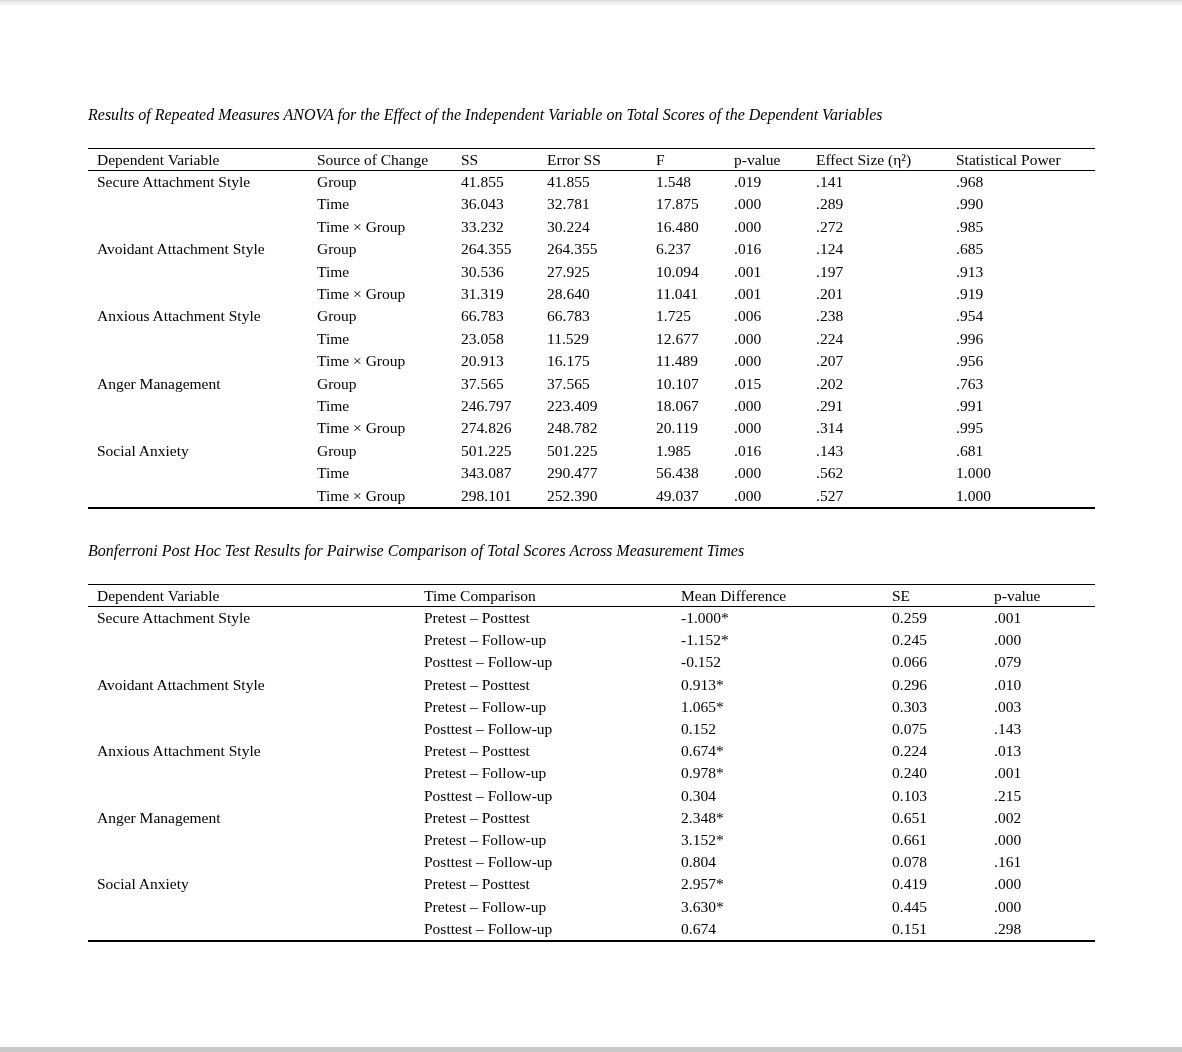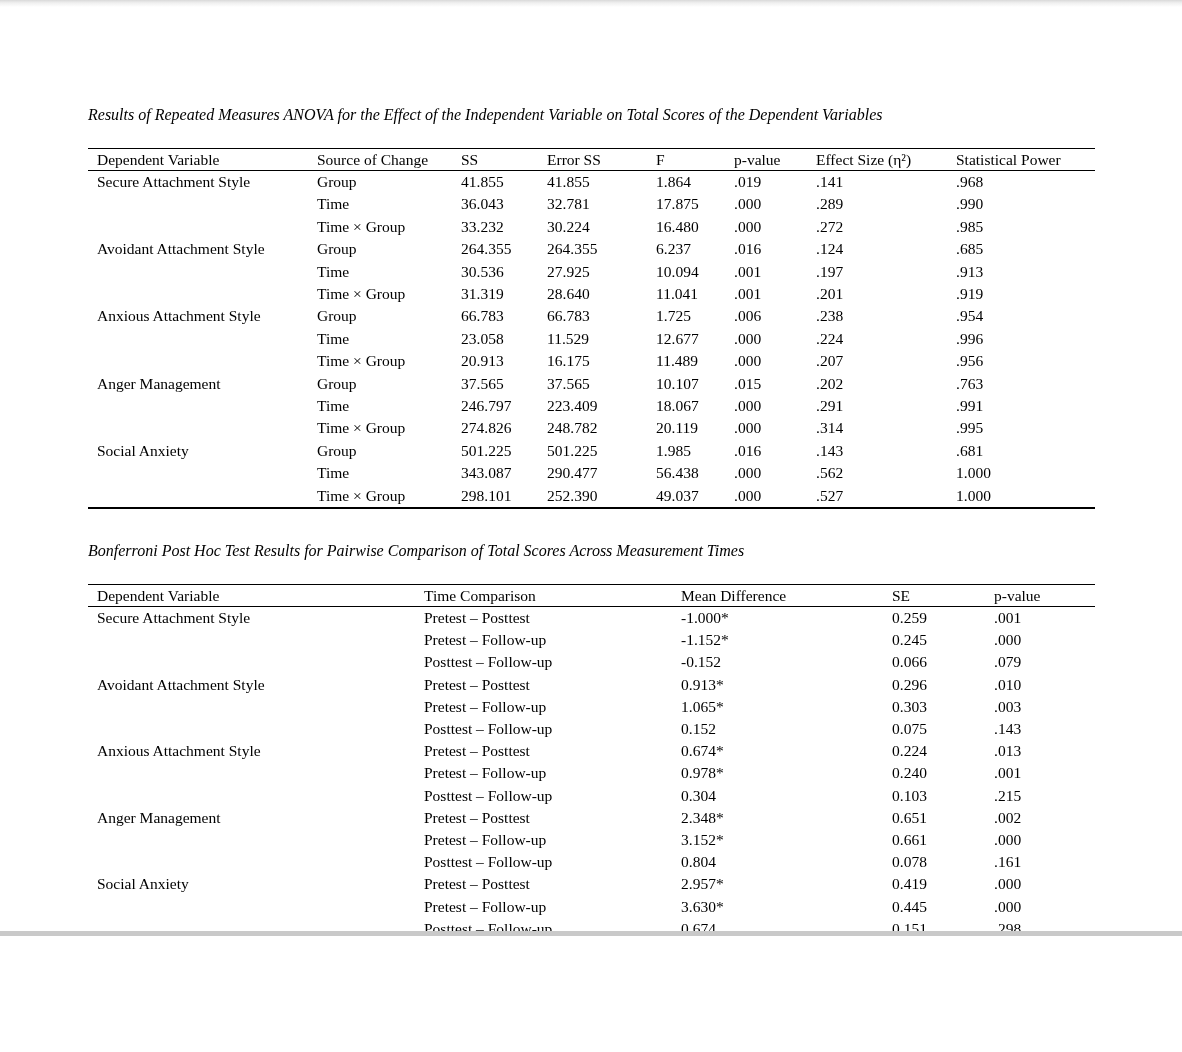--- a/index.html
+++ b/index.html
@@ -4,21 +4,21 @@
 <style>
   html, body { margin: 0; padding: 0; }
   body {
     width: 1182px; height: 1052px;
     background: #ffffff;
     font-family: "Liberation Serif", "DejaVu Serif", serif;
     color: #000000;
   }
   .page {
     position: relative;
-    width: 1182px; height: 936px;
+    width: 1182px; height: 1052px;
     background: #ffffff;
     overflow: hidden;
   }
   .page-top-edge {
     position: absolute; left: 0; top: 0;
     width: 100%; height: 7px;
     background: linear-gradient(to bottom, #d9d9d9 0%, #efefef 40%, #ffffff 100%);
   }
   .page-bottom-edge {
     position: absolute; left: 0; bottom: 0;
@@ -119,21 +119,21 @@
           <th>Effect Size (η²)</th>
           <th>Statistical Power</th>
         </tr>
     </thead>
     <tbody>
         <tr>
           <td>Secure Attachment Style</td>
           <td>Group</td>
           <td>41.855</td>
           <td>41.855</td>
-          <td>1.864</td>
+          <td>1.548</td>
           <td>.019</td>
           <td>.141</td>
           <td>.968</td>
         </tr>
         <tr>
           <td></td>
           <td>Time</td>
           <td>36.043</td>
           <td>32.781</td>
           <td>17.875</td>

